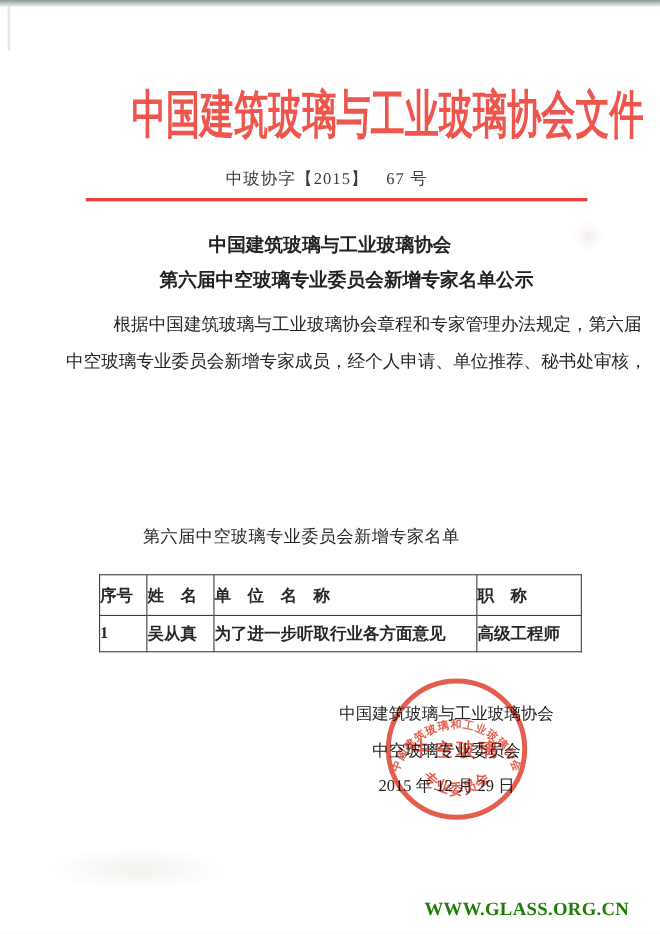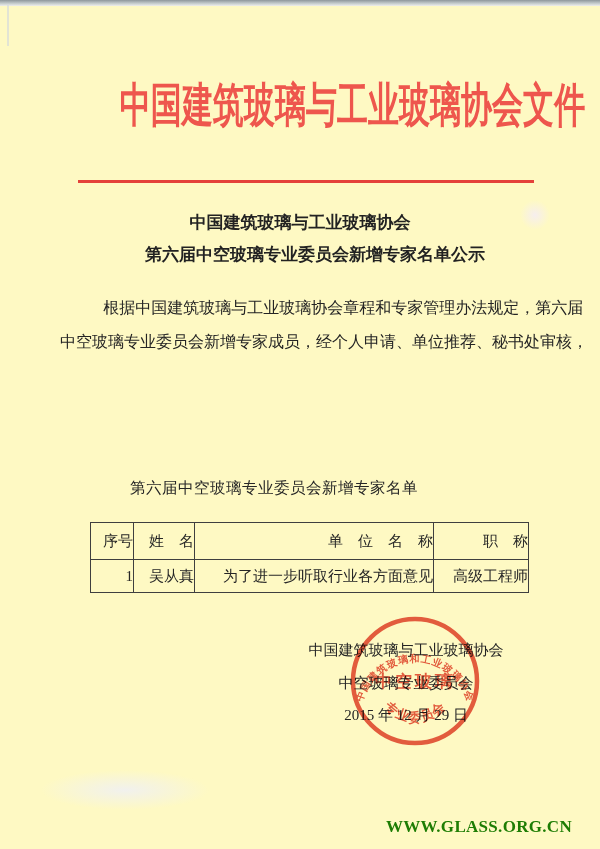--- a/index.html
+++ b/index.html
@@ -1,18 +1,18 @@
 <!DOCTYPE html>
 <html><head>
 <meta charset="utf-8">
 <style>
   html,body{margin:0;padding:0;background:#e9e9e7;}
   .page{
     position:relative;width:600px;height:849px;margin:0 auto;
-    background:#fef9c3;
+    background:#ffffff;
     font-family:"Liberation Serif","DejaVu Serif",serif;
     color:#2b2b2b;overflow:hidden;
   }
   
   .scan-top{position:absolute;left:0;top:0;width:600px;height:6px;
     background:linear-gradient(180deg,#8e979b 0%,#c3cacb 55%,#efefec 100%);}
   .scan-left{position:absolute;left:7px;top:4px;width:2px;height:42px;background:#d6dbdb;opacity:.7;}
   .scan-smudge1{position:absolute;left:40px;top:770px;width:170px;height:40px;
     background:radial-gradient(ellipse at center,#f1f1ee 0%,rgba(241,241,238,0) 70%);}
   .scan-smudge2{position:absolute;left:520px;top:200px;width:30px;height:30px;
@@ -26,34 +26,34 @@
   .doc-number{position:absolute;left:0;top:153px;width:594px;text-align:center;
     font-size:15px;color:#3a3a3a;letter-spacing:1px;}
 
   .red-rule{position:absolute;left:78px;top:180px;width:456px;height:3px;background:#e4423a;}
 
   .heading1{position:absolute;left:0;top:211px;width:600px;text-align:center;
     font-size:17px;font-weight:600;color:#222;}
   .heading2{position:absolute;left:15px;top:243px;width:600px;text-align:center;
     font-size:17px;font-weight:600;color:#222;}
 
-  .body-text{position:absolute;left:60px;top:291px;width:482px;
+  .body-text{position:absolute;left:60px;top:279px;width:482px;
     font-size:16px;line-height:34px;color:#242424;}
   .body-line{white-space:nowrap;}
   .body-line.indent{text-indent:2.7em;}
 
   .table-title{position:absolute;left:0;top:478px;width:548px;text-align:center;
     font-size:15.5px;font-weight:500;color:#262626;letter-spacing:.5px;}
 
   table.experts{position:absolute;left:90px;top:522px;width:438px;
     border-collapse:collapse;table-layout:fixed;
     font-size:15px;color:#262626;}
   table.experts th,table.experts td{
-    border:1.8px solid #3f3f3f;text-align:right;vertical-align:middle;
-    font-weight:normal;padding:0;}
+    border:1.8px solid #3f3f3f;text-align:left;vertical-align:middle;
+    font-weight:bold;padding:0;}
   table.experts tr.hdr{height:37px;}
   table.experts tr.row{height:33px;}
 
   .signature{position:absolute;left:206px;top:634px;width:400px;text-align:center;
     font-size:15px;color:#242424;line-height:32.5px;}
 
   .seal{position:absolute;left:320px;top:586px;width:190px;height:190px;
     mix-blend-mode:multiply;opacity:.82;}
 
   .footer-url{position:absolute;right:28px;top:817px;
@@ -67,20 +67,21 @@
 
   <div class="scan-top"></div>
   <div class="scan-left"></div>
   <div class="scan-smudge1"></div>
   <div class="scan-smudge2"></div>
 
   <div class="doc-title">
     <span class="doc-title-inner">中国建筑玻璃与工业玻璃协会文件</span>
   </div>
 
+  <div class="doc-number">中玻协字【2015】　67 号</div>
 
   <div class="red-rule"></div>
 
   <div class="heading1">中国建筑玻璃与工业玻璃协会</div>
   <div class="heading2">第六届中空玻璃专业委员会新增专家名单公示</div>
 
   <div class="body-text">
     <div class="body-line indent">根据中国建筑玻璃与工业玻璃协会章程和专家管理办法规定，第六届</div>
     <div class="body-line">中空玻璃专业委员会新增专家成员，经个人申请、单位推荐、秘书处审核，</div>
   </div>

